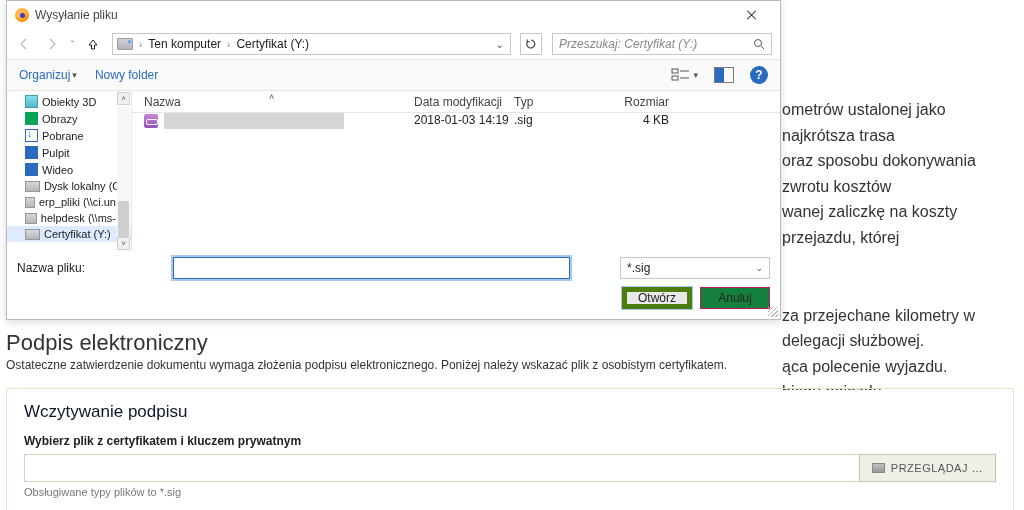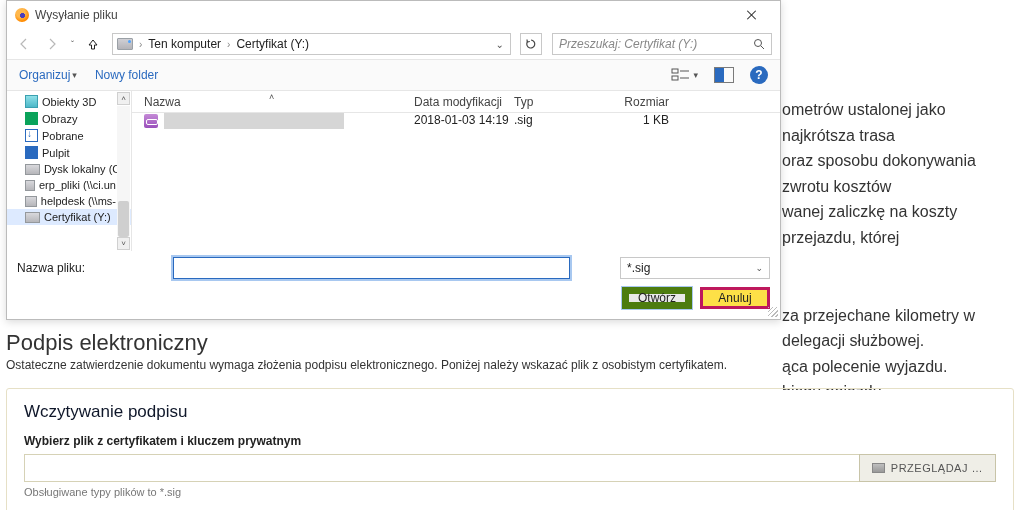--- a/index.html
+++ b/index.html
@@ -72,22 +72,22 @@
   .file-ico{ width:14px;height:14px; background:linear-gradient(#c48ad6,#9a4fbc); border-radius:2px; position:relative;}
   .file-ico:after{content:"";position:absolute;left:2px;top:5px;width:10px;height:4px;border:1px solid #fff;border-radius:2px;}
   .fname-sel{ background:#d6d6d6; height:16px; flex:1; margin-right:12px; max-width:180px; }
 
   .footer{ padding:6px 10px 10px; display:flex; flex-direction:column; gap:8px; }
   .fname-row{ display:flex; align-items:center; gap:6px; }
   .fname-row label{ width:150px; text-align:left; padding-right:4px; }
   .fname-input{ flex:1; height:22px; border:1px solid #2a6abf; outline:2px solid #a8c8f0; background:#fff; }
   .filter-dd{ width:150px; height:22px; border:1px solid #c8c8c8; display:flex; align-items:center; padding:0 6px; justify-content:space-between;margin-left:44px; }
   .btn-row{ display:flex; gap:8px; justify-content:flex-end; }
-  .winbtn{ width:70px; height:22px; border:3px solid #be185d; background:#fde047; display:flex;align-items:center;justify-content:center; font-size:12px; }
-  .winbtn.primary{ border:7px solid #4d7c0f; outline:1px solid #a8c8f0; background:#e9e9e9; }
+  .winbtn{ width:70px; height:22px; border:1px solid #be185d; background:#15803d; display:flex;align-items:center;justify-content:center; font-size:12px; }
+  .winbtn.primary{ border:5px solid #4d7c0f; outline:1px solid #a8c8f0; background:#e9e9e9; }
   .resize-grip{ position:absolute; right:2px; bottom:2px; width:10px;height:10px; background: repeating-linear-gradient(135deg,#bbb 0 1px,transparent 1px 3px); }
 
   
   .page-section{ position:absolute; top:324px; left:6px; right:10px; }
   .page-h{ font-size:22px; color:#333; margin:6px 0 2px; font-weight:500; }
   .page-sub{ font-size:12px; color:#333; margin:0 0 16px; }
   .panel-wrap{ border:1px solid #e6e0c6; padding:1px; border-radius:3px; }
   .panel-inner{ background:#fff; padding:12px 16px 14px; }
   .panel-title{ color:#0f172a; font-size:17px; font-weight:500; margin:0 0 12px; }
   .panel-label{ font-size:12px; font-weight:bold; margin:0 0 6px; display:block; }
@@ -204,20 +204,24 @@
         </div>
       <div class="tree-item">
           <span class="ticon down"></span>
           <span>Pobrane</span>
         </div>
       <div class="tree-item">
           <span class="ticon square"></span>
           <span>Pulpit</span>
         </div>
       <div class="tree-item">
+          <span class="ticon square"></span>
+          <span>Wideo</span>
+        </div>
+      <div class="tree-item">
           <span class="ticon drive"></span>
           <span>Dysk lokalny (C:)</span>
         </div>
       <div class="tree-item">
           <span class="ticon drive"></span>
           <span>erp_pliki (\\ci.un…</span>
         </div>
       <div class="tree-item">
           <span class="ticon drive"></span>
           <span>helpdesk (\\ms-…</span>
@@ -235,21 +239,21 @@
         <div class="col-type">Typ</div>
         <div class="col-size">Rozmiar</div>
       </div>
       <div class="row">
         <div class="fname">
             <span class="file-ico"></span>
             <span class="fname-sel"></span>
           </div>
         <div class="col-date">2018-01-03 14:19</div>
         <div class="col-type">.sig</div>
-        <div class="col-size">1 KB</div>
+        <div class="col-size">4 KB</div>
       </div>
     </div>
   </div>
 
   <div class="footer">
     <div class="fname-row">
       <label>Nazwa pliku:</label>
       <div class="fname-input"></div>
       <div class="filter-dd">
         <span>*.sig</span>

